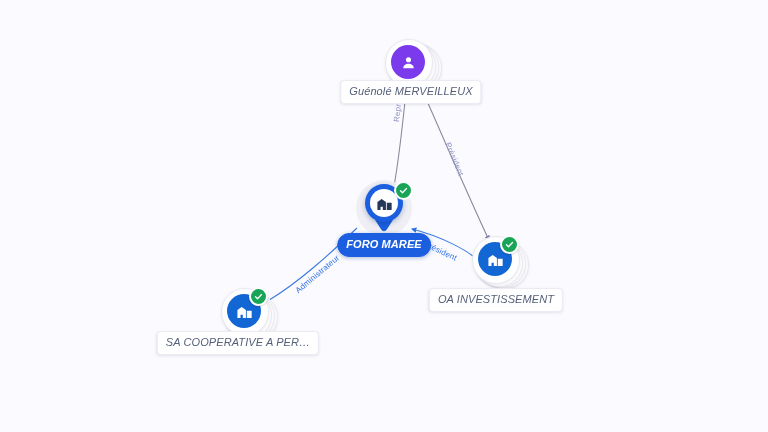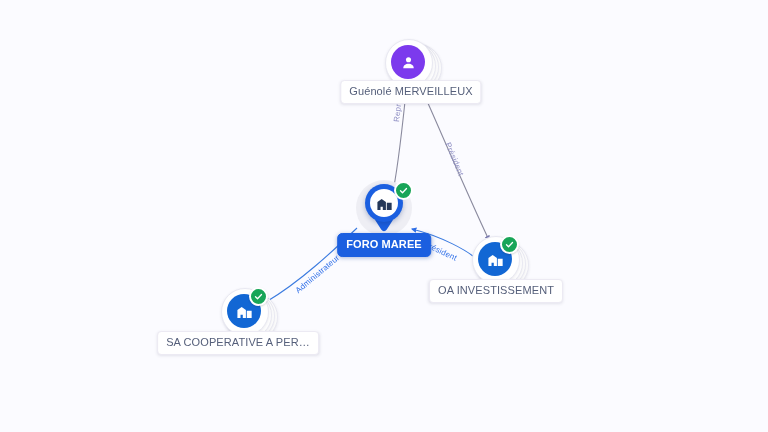--- a/index.html
+++ b/index.html
@@ -155,20 +155,21 @@
     white-space: nowrap;
     font-size: 11px;
     line-height: 1;
     padding: 5px 8px 6px 8px;
     border-radius: 4px;
     background: #ffffff;
     color: #555f7a;
     border: 1px solid #eceaf3;
     box-shadow: 0 1px 3px rgba(60,60,100,0.13);
     letter-spacing: 0.1px;
+    font-style: italic;
   }
   .node-label.selected {
     background: #1b5fe0;
     color: #ffffff;
     border: 1px solid #1b5fe0;
     font-weight: bold;
     border-radius: 5px;
     box-shadow: 0 1px 4px rgba(20,60,150,0.35);
   }
 
@@ -240,42 +241,42 @@
               <path fill="#253858" d="M6.6 9.4h2.9v2.6H6.6z" opacity="0.55"></path>
             </svg>
           </div>
           <div class="pin-badge">
             <svg width="9" height="9" viewBox="0 0 24 24">
               <path d="M4 12.6 L9.4 18 L20 6.6" fill="none" stroke="#ffffff" stroke-width="3.4" stroke-linecap="round" stroke-linejoin="round"></path>
             </svg>
           </div>
         </div>
       </div>
-      <div class="node-label selected" style="left: 384px; top: 233px;">FORO MAREE</div>
+      <div class="node-label selected" style="left: 384px; top: 233px; border-radius: 12px;">FORO MAREE</div>
       <div class="node" style="left: 498px; top: 262px;">
         <div class="node-stack">
           <div class="stack-card c3"></div>
           <div class="stack-card c2"></div>
           <div class="stack-card c1"></div>
           <div class="stack-card c0"></div>
           <div class="disc company" style="background:#1267d4">
             <svg width="17" height="17" viewBox="0 0 24 24">
               <path fill="#ffffff" d="M2 21V10l6-4.2L14 10v11H9.6v-4.3H6.4V21H2z"></path>
               <path fill="#ffffff" d="M15.2 21V10.8h6.9V21h-6.9zm1.6-7.9h1.6v1.6h-1.6v-1.6zm3 0h1.2v1.6h-1.2v-1.6zm-3 3.2h1.6v1.6h-1.6v-1.6zm3 0h1.2v1.6h-1.2v-1.6z"></path>
               <path fill="#ffffff" d="M6.6 9.4h2.9v2.6H6.6z" opacity="0.55"></path>
             </svg>
           </div>
           <div class="verified-badge">
             <svg width="9" height="9" viewBox="0 0 24 24">
               <path d="M4 12.6 L9.4 18 L20 6.6" fill="none" stroke="#ffffff" stroke-width="3.4" stroke-linecap="round" stroke-linejoin="round"></path>
             </svg>
           </div>
         </div>
       </div>
-      <div class="node-label" style="left: 496px; top: 279px;">OA INVESTISSEMENT</div>
+      <div class="node-label" style="left: 496px; top: 288px;">OA INVESTISSEMENT</div>
       <div class="node" style="left: 247px; top: 314px;">
         <div class="node-stack">
           <div class="stack-card c3"></div>
           <div class="stack-card c2"></div>
           <div class="stack-card c1"></div>
           <div class="stack-card c0"></div>
           <div class="disc company" style="background:#1267d4">
             <svg width="17" height="17" viewBox="0 0 24 24">
               <path fill="#ffffff" d="M2 21V10l6-4.2L14 10v11H9.6v-4.3H6.4V21H2z"></path>
               <path fill="#ffffff" d="M15.2 21V10.8h6.9V21h-6.9zm1.6-7.9h1.6v1.6h-1.6v-1.6zm3 0h1.2v1.6h-1.2v-1.6zm-3 3.2h1.6v1.6h-1.6v-1.6zm3 0h1.2v1.6h-1.2v-1.6z"></path>

